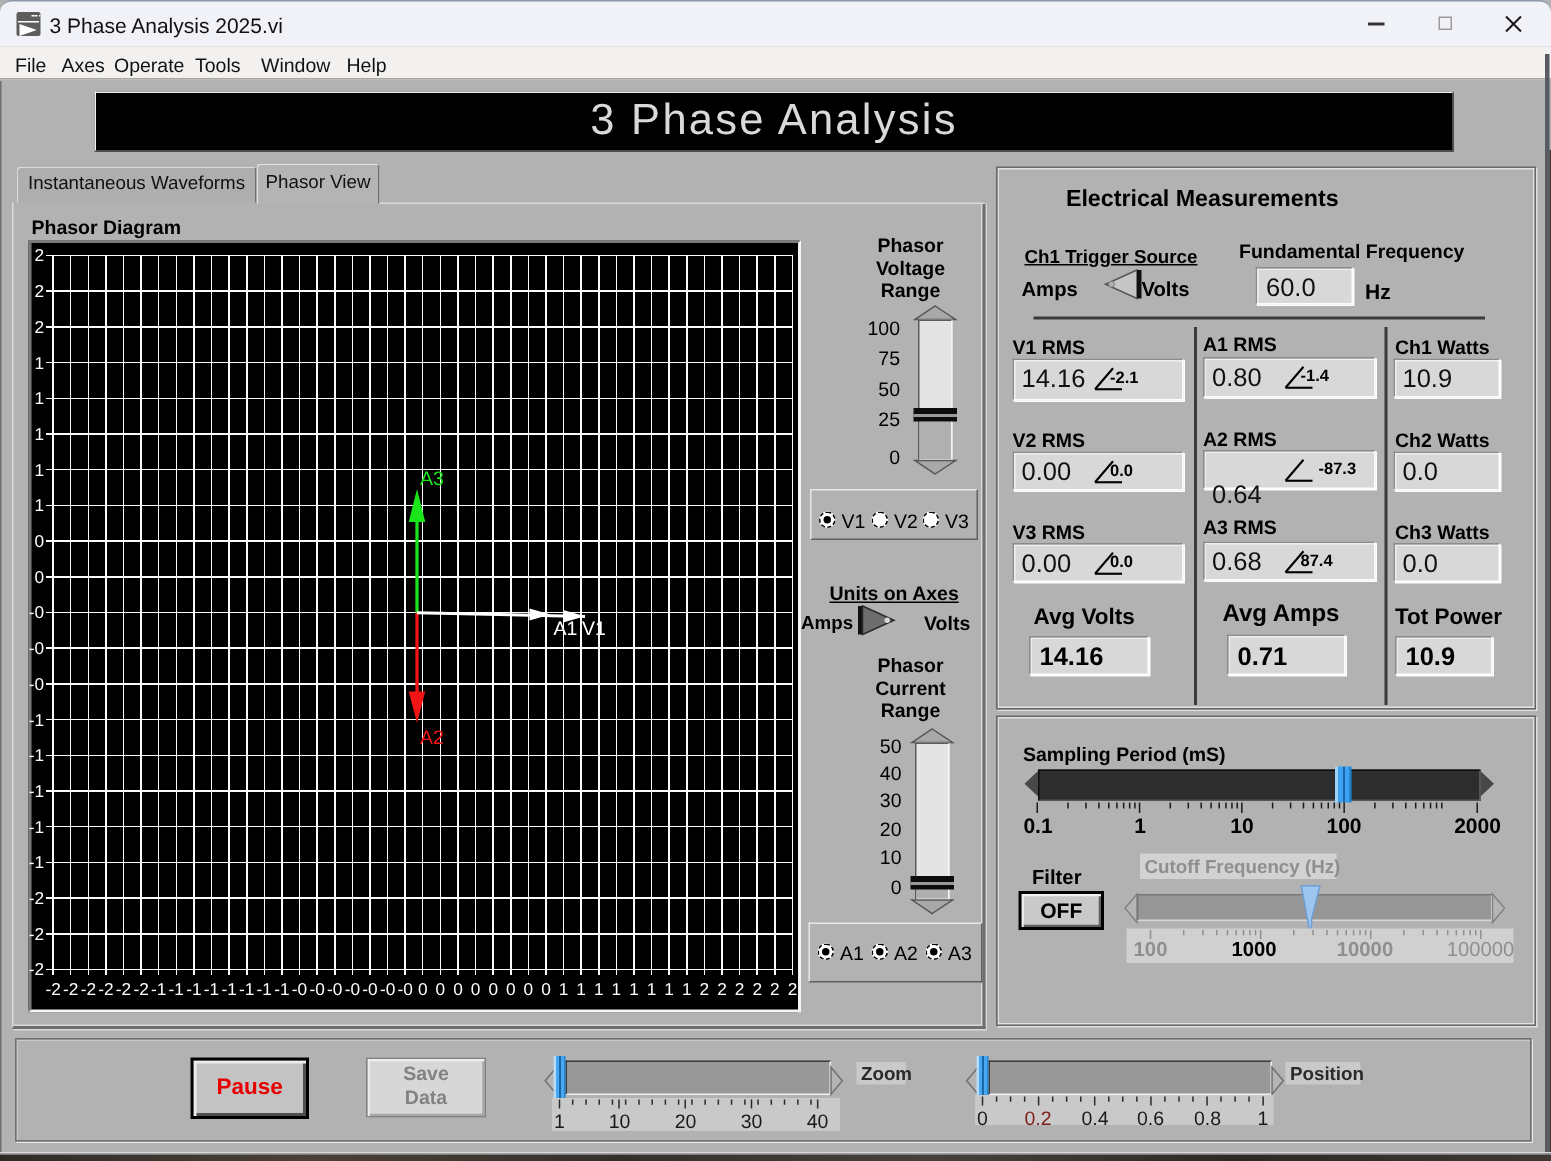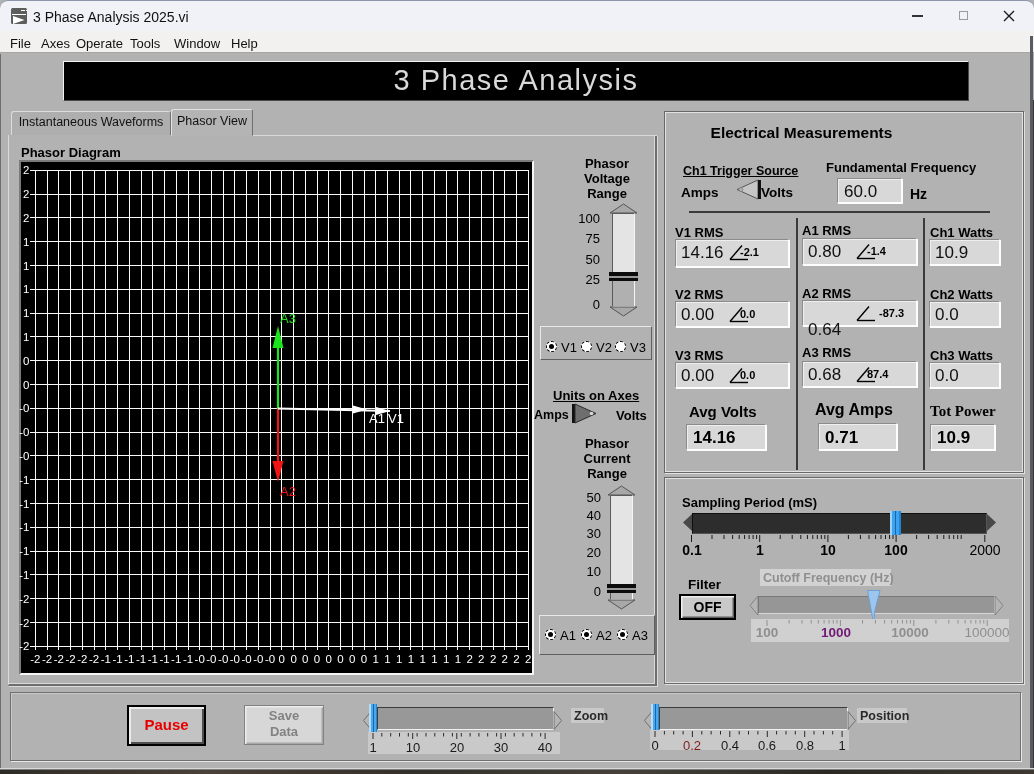--- a/index.html
+++ b/index.html
@@ -329,21 +329,21 @@
 <div style="left:935px;top:305px;font-size:17px;color:#111;">0.0</div>
 <div style="left:930px;top:346px;"><span class="lbl">Ch3 Watts</span></div>
 <div class="vbox" style="left:929px;top:362px;width:71px;height:26px;"></div>
 <div style="left:935px;top:366px;font-size:17px;color:#111;">0.0</div>
 <div style="left:689px;top:403px;font-weight:bold;font-size:15px;">Avg Volts</div>
 <div class="vbox" style="left:686px;top:424px;width:80px;height:26px;"></div>
 <div style="left:693px;top:428px;font-weight:bold;font-size:17px;">14.16</div>
 <div style="left:815px;top:401px;font-weight:bold;font-size:16px;">Avg Amps</div>
 <div class="vbox" style="left:818px;top:423px;width:79px;height:27px;"></div>
 <div style="left:825px;top:428px;font-weight:bold;font-size:17px;">0.71</div>
-<div style="left:930px;top:403px;font-weight:bold;font-size:15px;font-family:Liberation Serif, serif;">Tot Power</div>
+<div style="left:930px;top:403px;font-weight:bold;font-size:15px;">Tot Power</div>
 <div class="vbox" style="left:930px;top:424px;width:65px;height:26px;"></div>
 <div style="left:937px;top:428px;font-weight:bold;font-size:17px;">10.9</div>
 <div style="left:664px;top:477px;width:360px;height:207px;border:1px solid #686868;box-shadow:inset 1px 1px 0 #e2e2e2, inset -1px -1px 0 #e2e2e2, 1px 1px 0 #e2e2e2;"></div>
 <div style="left:682px;top:495px;font-weight:bold;font-size:13px;">Sampling Period (mS)</div>
 <svg style="left:683px;top:514px" width="9" height="17">
     <polygon points="9,0 9,17 0,8.5" fill="#484848"></polygon>
   </svg>
 <div style="left:692px;top:513px;width:295px;height:21px;background:#2d2d2d;border:1px solid #0f0f0f;border-right-color:#555;border-bottom-color:#555;"></div>
 <svg style="left:987px;top:514px" width="9" height="17">
     <polygon points="0,0 0,17 9,8.5" fill="#484848"></polygon>
@@ -385,21 +385,21 @@
     <line x1="289.2" y1="0" x2="289.2" y2="4" stroke="#1a1a1a" stroke-width="1"></line>
     <line x1="293.7" y1="0" x2="293.7" y2="4" stroke="#1a1a1a" stroke-width="1"></line>
     <line x1="297.7" y1="0" x2="297.7" y2="4" stroke="#1a1a1a" stroke-width="1"></line>
     <line x1="301.2" y1="0" x2="301.2" y2="4" stroke="#1a1a1a" stroke-width="1"></line>
     <line x1="324.8" y1="0" x2="324.8" y2="7" stroke="#1a1a1a" stroke-width="1"></line>
   </svg>
 <div style="left:662px;top:542px;width:60px;text-align:center;font-weight:bold;font-size:14px;">0.1</div>
 <div style="left:730px;top:542px;width:60px;text-align:center;font-weight:bold;font-size:14px;">1</div>
 <div style="left:798px;top:542px;width:60px;text-align:center;font-weight:bold;font-size:14px;">10</div>
 <div style="left:866px;top:542px;width:60px;text-align:center;font-weight:bold;font-size:14px;">100</div>
-<div style="left:955px;top:542px;width:60px;text-align:center;font-weight:normal;font-size:14px;">2000</div>
+<div style="left:955px;top:542px;width:60px;text-align:center;font-weight:bold;font-size:14px;">2000</div>
 <div style="left:688px;top:577px;font-weight:bold;font-size:13.5px;">Filter</div>
 <div style="left:679px;top:594px;width:57px;height:26px;background:#c9c9c9;border:2px solid #000;box-shadow:inset 1.5px 1.5px 0 #efefef, inset -1.5px -1.5px 0 #5f5f5f;"></div>
 <div style="left:679px;top:599px;width:57px;text-align:center;font-weight:bold;font-size:14px;">OFF</div>
 <div style="left:760px;top:569px;width:131px;height:17px;background:#d2d2d2;"></div>
 <div style="left:763px;top:571px;font-weight:bold;font-size:12.5px;color:#8f8f8f;">Cutoff Frequency (Hz)</div>
 <svg style="left:750px;top:596px" width="8" height="19">
     <polygon points="8,0 8,19 0,9.5" fill="#b5b5b5" stroke="#828282" stroke-width="1"></polygon>
   </svg>
 <div style="left:758px;top:596px;width:237px;height:18px;background:#969696;border:1px solid #787878;border-bottom-color:#d8d8d8;border-right-color:#d8d8d8;"></div>
 <svg style="left:995px;top:596px" width="8" height="19">
@@ -433,21 +433,21 @@
     <line x1="197.8" y1="0" x2="197.8" y2="3.5" stroke="#8f8f8f" stroke-width="1"></line>
     <line x1="207.0" y1="0" x2="207.0" y2="3.5" stroke="#8f8f8f" stroke-width="1"></line>
     <line x1="214.1" y1="0" x2="214.1" y2="3.5" stroke="#8f8f8f" stroke-width="1"></line>
     <line x1="219.9" y1="0" x2="219.9" y2="3.5" stroke="#8f8f8f" stroke-width="1"></line>
     <line x1="224.8" y1="0" x2="224.8" y2="3.5" stroke="#8f8f8f" stroke-width="1"></line>
     <line x1="229.1" y1="0" x2="229.1" y2="3.5" stroke="#8f8f8f" stroke-width="1"></line>
     <line x1="232.8" y1="0" x2="232.8" y2="3.5" stroke="#8f8f8f" stroke-width="1"></line>
     <line x1="236.2" y1="0" x2="236.2" y2="6" stroke="#8f8f8f" stroke-width="1"></line>
   </svg>
 <div style="left:727px;top:625px;width:80px;text-align:center;font-weight:bold;font-size:13.5px;color:#8f8f8f;">100</div>
-<div style="left:796px;top:625px;width:80px;text-align:center;font-weight:bold;font-size:13.5px;color:#701a75;">1000</div>
+<div style="left:796px;top:625px;width:80px;text-align:center;font-weight:bold;font-size:13.5px;color:#000000;">1000</div>
 <div style="left:870px;top:625px;width:80px;text-align:center;font-weight:bold;font-size:13.5px;color:#8f8f8f;">10000</div>
 <div style="left:947px;top:625px;width:80px;text-align:center;font-weight:normal;font-size:13.5px;color:#8f8f8f;">100000</div>
 <div style="left:10px;top:692px;width:1011px;height:69px;border:1px solid #6f6f6f;box-shadow:1px 1px 0 #e8e8e8, inset 1px 1px 0 #c9c9c9;"></div>
 <div style="left:127px;top:705px;width:79px;height:41px;background:#c3c3c3;border:2px solid #000;box-shadow:inset 2px 2px 0 #ececec, inset -2px -2px 0 #4f4f4f;"></div>
 <div style="left:127px;top:716px;width:79px;text-align:center;font-weight:bold;font-size:15px;color:#e80000;">Pause</div>
 <div style="left:244px;top:705px;width:80px;height:40px;background:#d7d7d7;border:1.5px solid #818181;box-shadow:inset 1.5px 1.5px 0 #eeeeee, inset -1.5px -1.5px 0 #a8a8a8;"></div>
 <div style="left:244px;top:708px;width:80px;text-align:center;font-weight:bold;font-size:13px;color:#828282;line-height:16px;">Save<br>Data</div>
 <svg style="left:363px;top:711px" width="8" height="19">
     <polygon points="8,0.5 8,18.5 0.5,9.5" fill="#b5b5b5" stroke="#707070" stroke-width="1"></polygon>
   </svg>

